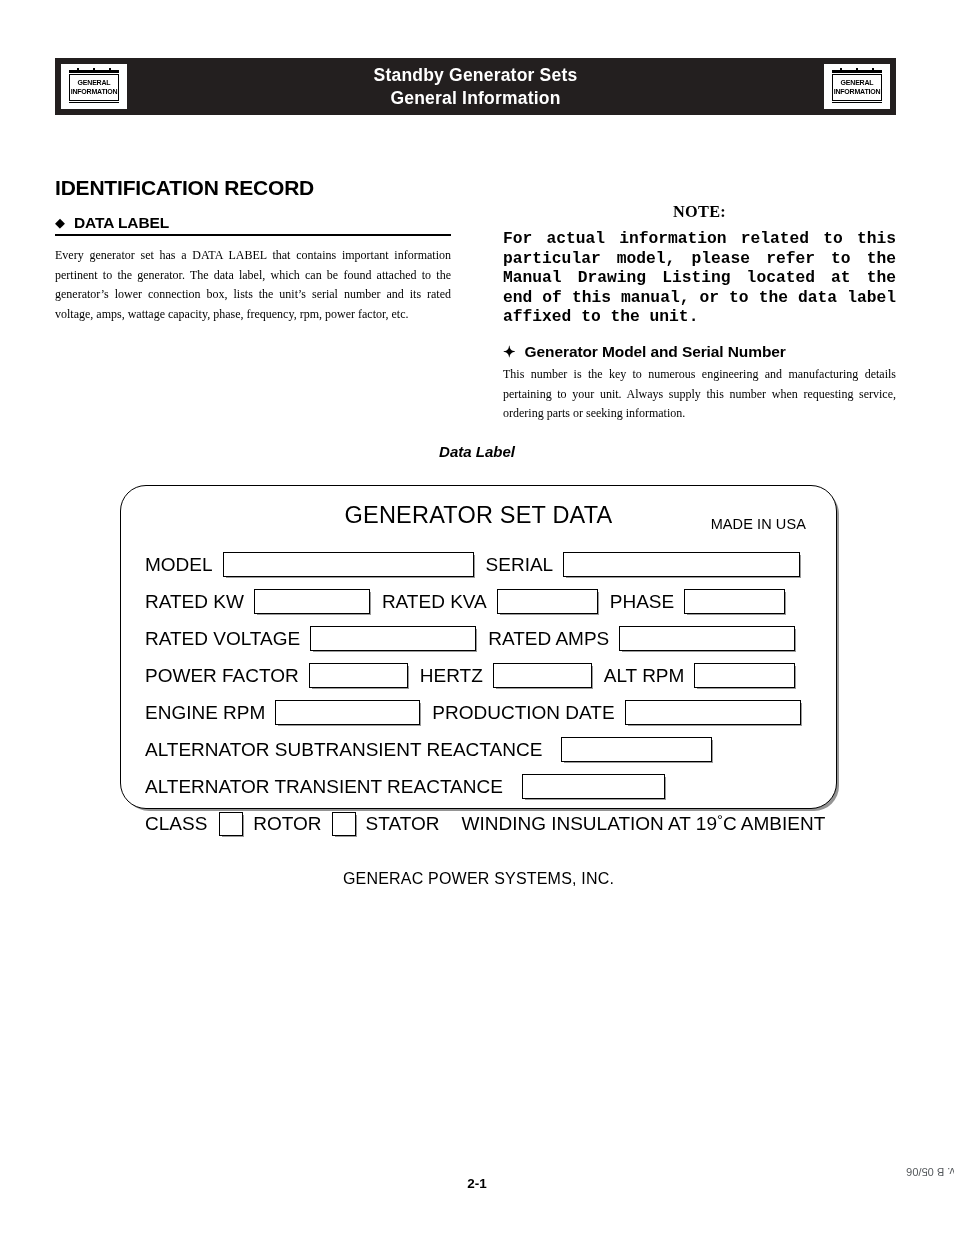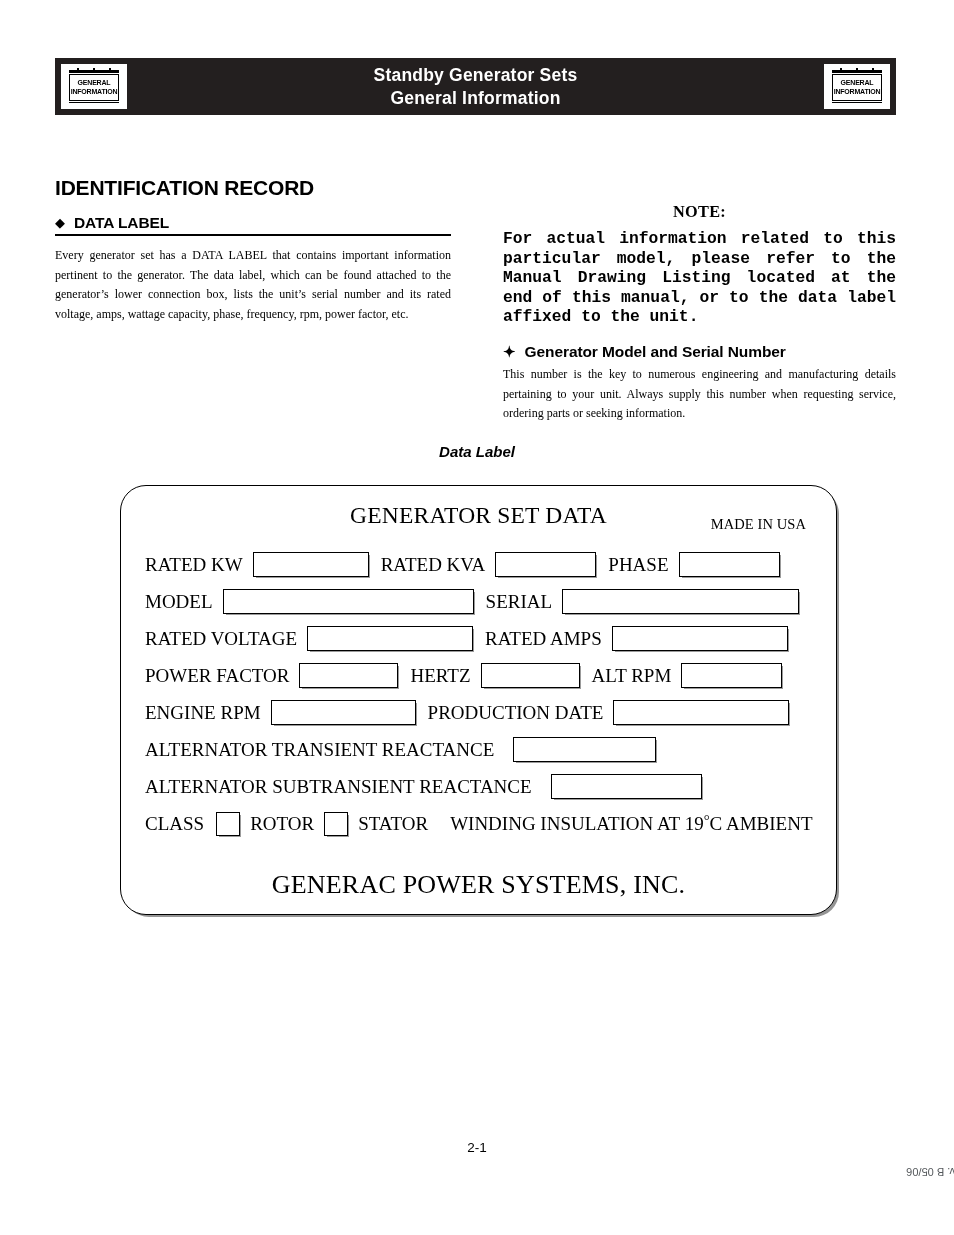--- a/index.html
+++ b/index.html
@@ -206,26 +206,26 @@
     font-family: "Liberation Sans", sans-serif;
     font-weight: bold;
     font-style: italic;
     font-size: 15px;
   }
   #data-label-card {
     position: absolute;
     left: 120px;
     top: 485px;
     width: 717px;
-    height: 430px;
+    height: 324px;
     border: 1.6px solid #000000;
     border-radius: 26px;
     background: #ffffff;
     box-shadow: 3px 3px 0 -1px rgba(130,130,130,0.85);
-    font-family: Liberation Serif, serif;
+    font-family: Liberation Sans, sans-serif;
   }
   #card-title-row {
     position: relative;
     height: 44px;
     margin-top: 16px;
   }
   #card-title {
     text-align: center;
     font-size: 23.5px;
     letter-spacing: 0.2px;
@@ -257,42 +257,42 @@
   .sq-box {
     border: 1.4px solid #000000;
     width: 24px;
     height: 24px;
     background: #ffffff;
     box-shadow: 2px 2px 0 -1px rgba(130,130,130,0.8);
     margin: 0 10px;
   }
   #card-company {
     text-align: center;
-    font-size: 26px;
+    font-size: 16px;
     margin-top: 28px;
     letter-spacing: 0.2px;
   }
   .deg { font-size: 0.78em; vertical-align: 0.35em; }
 
   
   #footer-rule {
     position: absolute;
     left: 55px;
     top: 1160px;
     width: 841px;
     height: 0;
   }
   #page-number {
     position: absolute;
     left: 0;
-    top: 1140px;
+    top: 1176px;
     width: 954px;
     text-align: center;
     font-family: "Liberation Sans", sans-serif;
-    font-weight: normal;
+    font-weight: bold;
     font-size: 13.5px;
   }
   #doc-code {
     position: absolute;
     right: 48px;
     top: 1178px;
     font-family: "Liberation Sans", sans-serif;
     font-size: 11px;
     color: #55595c;
     transform: rotate(180deg);
@@ -364,36 +364,36 @@
 <div id="figure-caption">Data Label</div>
 
 <div id="data-label-card">
 
   <div id="card-title-row">
     <div id="card-title">GENERATOR SET DATA</div>
     <div id="made-in-usa">MADE IN USA</div>
   </div>
 
   <div class="card-row">
+    <span class="lbl">MODEL</span>
+    <span class="field-box" style="width:251px"></span>
+    <span class="lbl gap-left">SERIAL</span>
+    <span class="field-box" style="width:237px"></span>
+  </div>
+
+  <div class="card-row">
     <span class="lbl">RATED KW</span>
     <span class="field-box" style="width:116px"></span>
     <span class="lbl gap-left">RATED KVA</span>
     <span class="field-box" style="width:101px"></span>
     <span class="lbl gap-left">PHASE</span>
     <span class="field-box" style="width:101px"></span>
   </div>
 
   <div class="card-row">
-    <span class="lbl">MODEL</span>
-    <span class="field-box" style="width:251px"></span>
-    <span class="lbl gap-left">SERIAL</span>
-    <span class="field-box" style="width:237px"></span>
-  </div>
-
-  <div class="card-row">
     <span class="lbl">RATED VOLTAGE</span>
     <span class="field-box" style="width:166px"></span>
     <span class="lbl gap-left">RATED AMPS</span>
     <span class="field-box" style="width:176px"></span>
   </div>
 
   <div class="card-row">
     <span class="lbl">POWER FACTOR</span>
     <span class="field-box" style="width:99px"></span>
     <span class="lbl gap-left">HERTZ</span>
@@ -403,27 +403,27 @@
   </div>
 
   <div class="card-row">
     <span class="lbl">ENGINE RPM</span>
     <span class="field-box" style="width:145px"></span>
     <span class="lbl gap-left">PRODUCTION DATE</span>
     <span class="field-box" style="width:176px"></span>
   </div>
 
   <div class="card-row">
+    <span class="lbl">ALTERNATOR SUBTRANSIENT REACTANCE</span>
+    <span class="field-box" style="width:151px;margin-left:9px"></span>
+  </div>
+
+  <div class="card-row">
     <span class="lbl">ALTERNATOR TRANSIENT REACTANCE</span>
     <span class="field-box" style="width:143px;margin-left:9px"></span>
-  </div>
-
-  <div class="card-row">
-    <span class="lbl">ALTERNATOR SUBTRANSIENT REACTANCE</span>
-    <span class="field-box" style="width:151px;margin-left:9px"></span>
   </div>
 
   <div class="card-row">
     <span class="lbl" style="margin-right:2px">CLASS</span>
     <span class="sq-box"></span>
     <span class="lbl" style="margin-right:0">ROTOR</span>
     <span class="sq-box"></span>
     <span class="lbl" style="margin-right:0">STATOR</span>
     <span class="lbl" style="margin-left:22px;margin-right:0"><span>WINDING INSULATION AT 19</span><span class="deg">°</span><span>C AMBIENT</span></span>
   </div>

